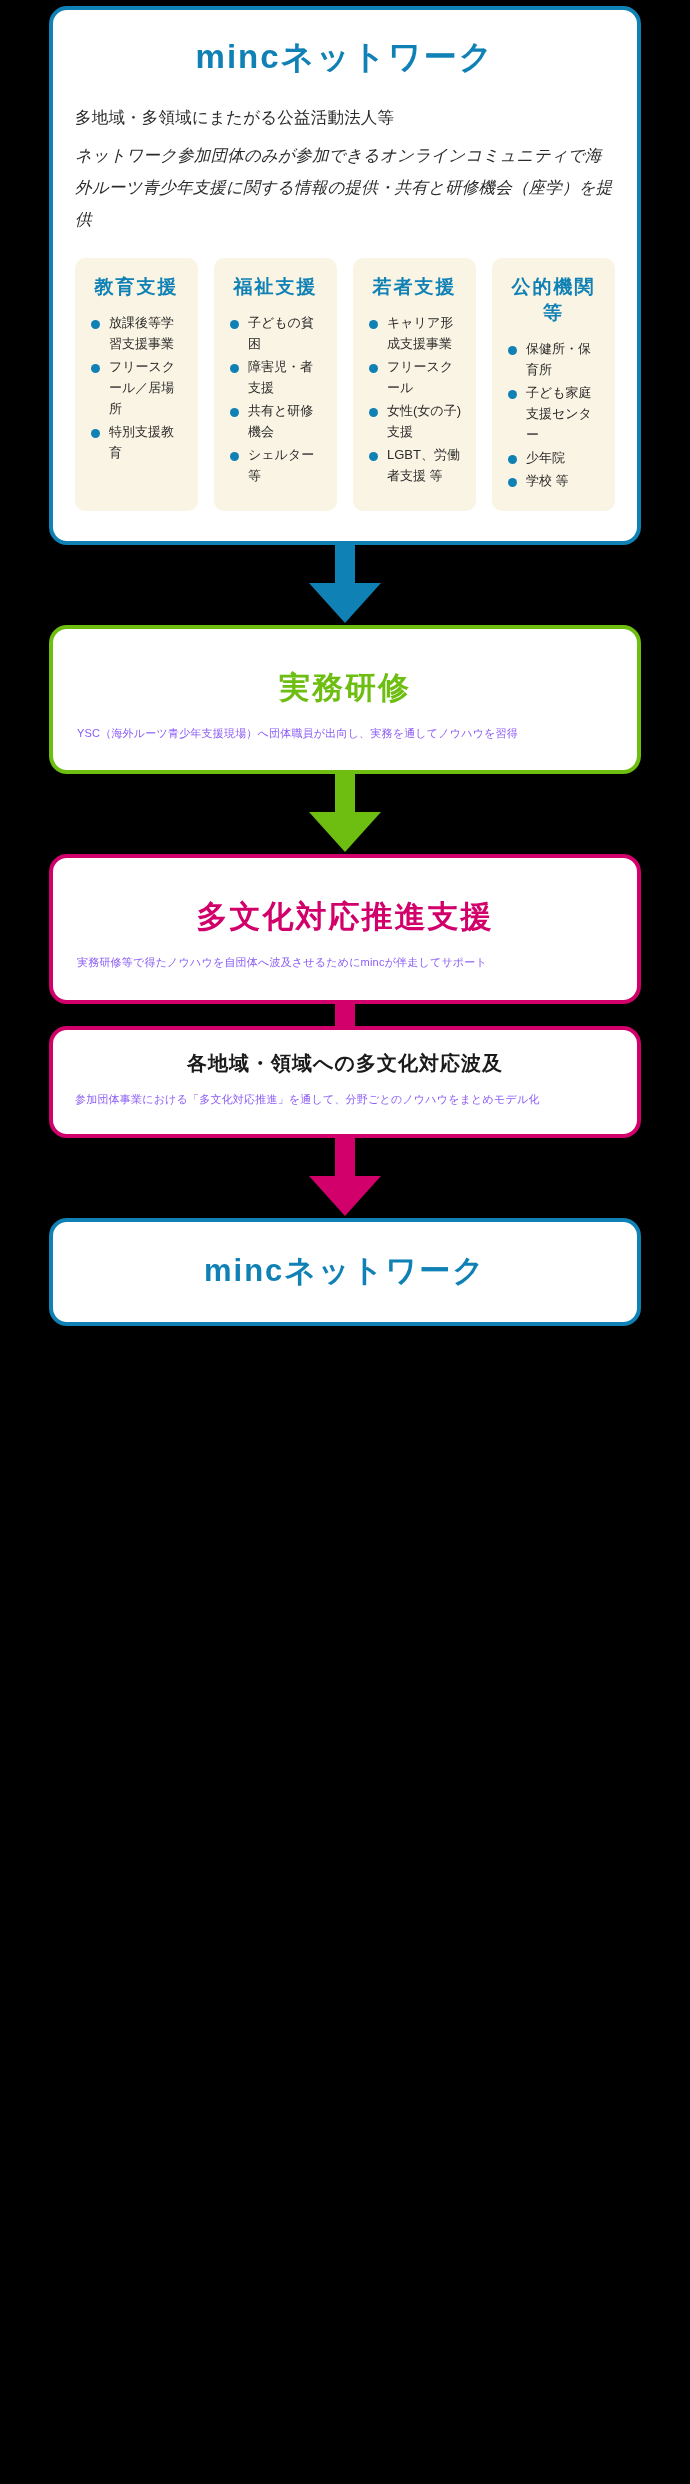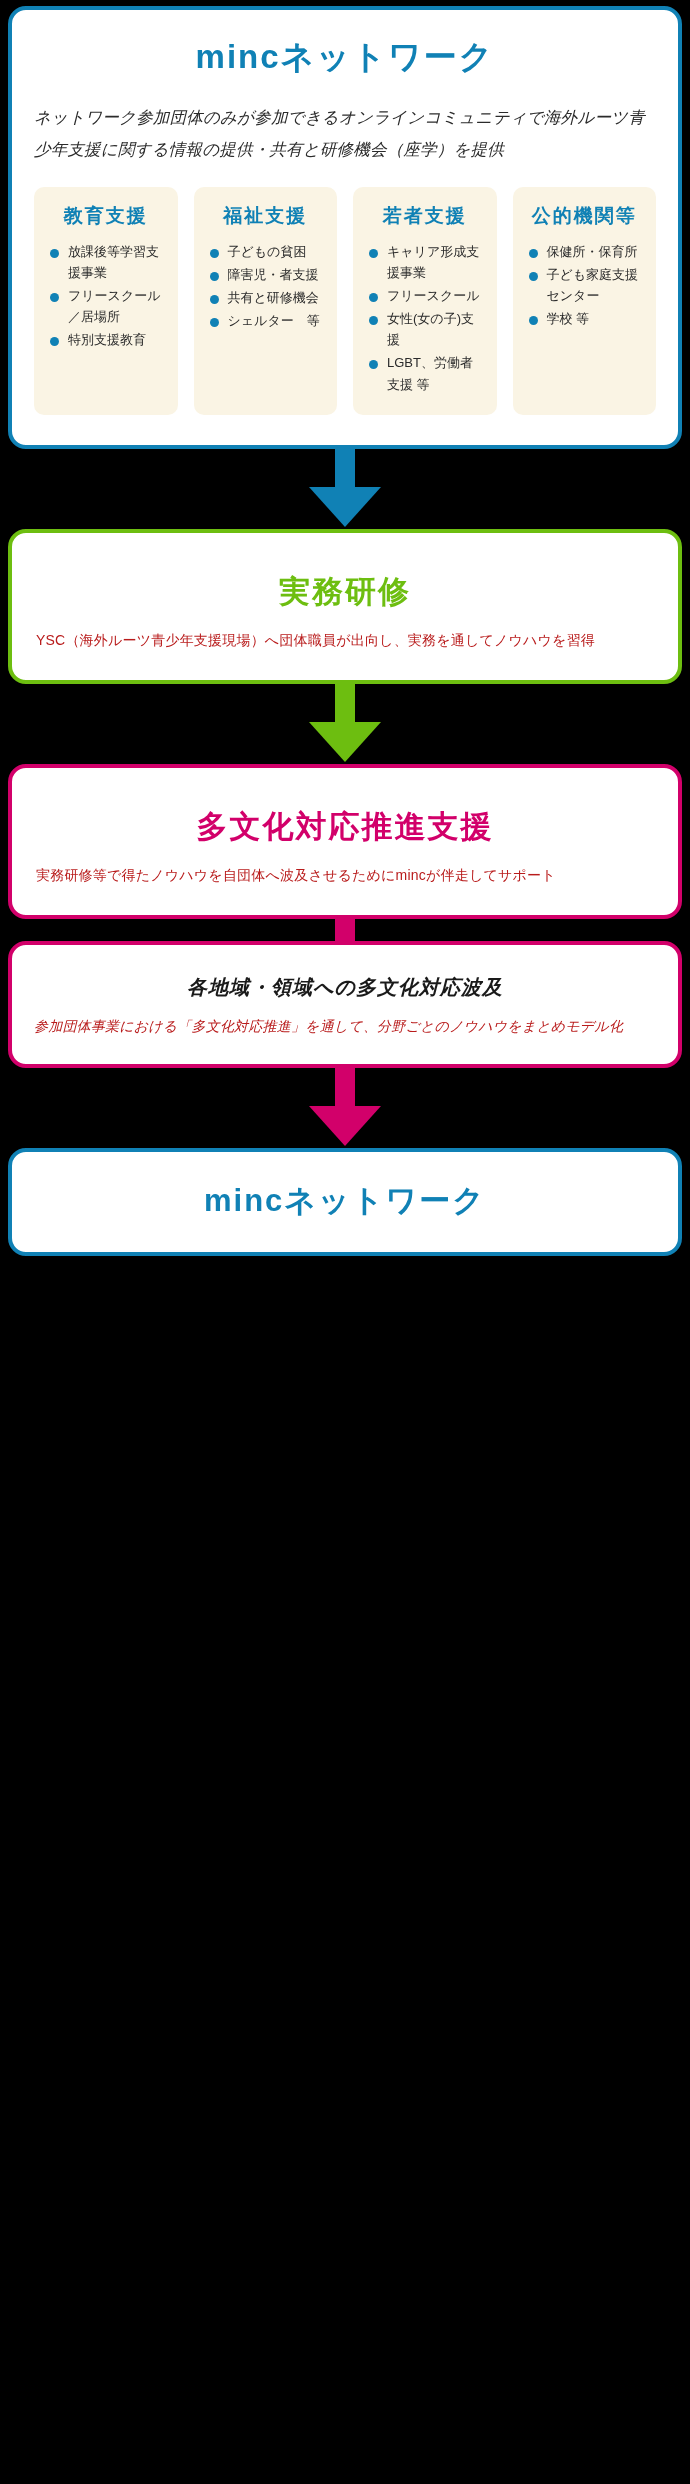--- a/index.html
+++ b/index.html
@@ -12,21 +12,21 @@
     width: 690px;
     min-height: 2484px;
     padding: 0;
     display: flex;
     flex-direction: column;
     align-items: center;
   }
 
   
   .card {
-    width: 674px;
+    width: 592px;
     background: #ffffff;
     border-radius: 18px;
     border: 4px solid #1081b5;
     position: relative;
   }
   .card.green  { border-color: #6dbe10; }
   .card.magenta{ border-color: #d2006a; }
 
   
   #network-card {
@@ -103,28 +103,28 @@
   .mid-title {
     text-align: center;
     font-size: 31px;
     font-weight: bold;
     letter-spacing: 2px;
     margin-bottom: 14px;
   }
   .mid-title.green   { color: #6dbe10; }
   .mid-title.magenta { color: #d2006a; }
   .mid-body {
-    font-size: 14px;
-    color: #b91c1c;
+    font-size: 11px;
+    color: #8b5cf6;
     line-height: 1.95;
     letter-spacing: .2px;
   }
 
   
-  #ripple-card { padding: 29px 22px 24px 22px; font-style: italic; }
+  #ripple-card { padding: 20px 22px 24px 22px; }
   .ripple-title {
     text-align: center;
     font-size: 20px;
     font-weight: bold;
     color: #1a1a1a;
     letter-spacing: 1px;
     margin-bottom: 12px;
   }
 
   
@@ -143,20 +143,21 @@
 </style>
 </head>
 <body>
 
 <div class="spacer-top"></div>
 
 <section class="card" id="network-card">
   <h1 class="net-title">mincネットワーク</h1>
 
   <div class="net-lead">
+    <p>多地域・多領域にまたがる公益活動法人等</p>
     <p class="para2">ネットワーク参加団体のみが参加できるオンラインコミュニティで海外ルーツ青少年支援に関する情報の提供・共有と研修機会（座学）を提供</p>
   </div>
 
   <div class="cat-grid">
 
     <div class="cat-box">
       <div class="cat-title">教育支援</div>
       <ul class="cat-list">
         <li>放課後等学習支援事業</li>
         <li>フリースクール／居場所</li>
@@ -182,20 +183,21 @@
         <li>女性(女の子)支援</li>
         <li>LGBT、労働者支援 等</li>
       </ul>
     </div>
 
     <div class="cat-box">
       <div class="cat-title">公的機関等</div>
       <ul class="cat-list">
         <li>保健所・保育所</li>
         <li>子ども家庭支援センター</li>
+        <li>少年院</li>
         <li>学校 等</li>
       </ul>
     </div>
 
   </div>
 </section>
 
 <div class="arrow">
   <svg width="120" height="80" viewBox="0 0 120 80" aria-hidden="true">
     <rect x="50" y="0" width="20" height="42" fill="#1081b5"></rect>

